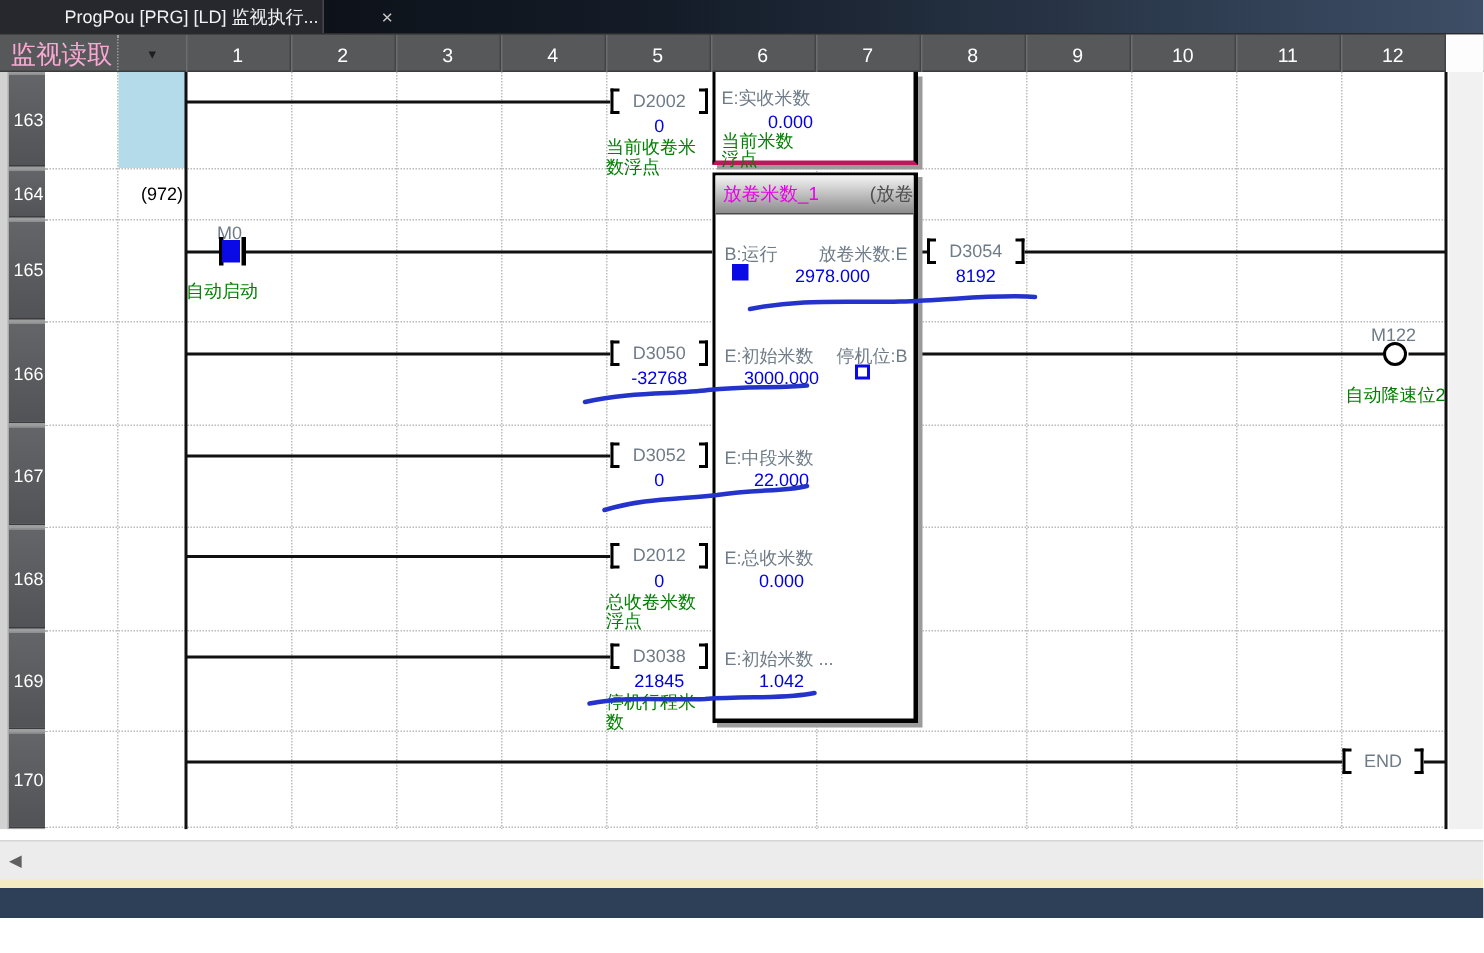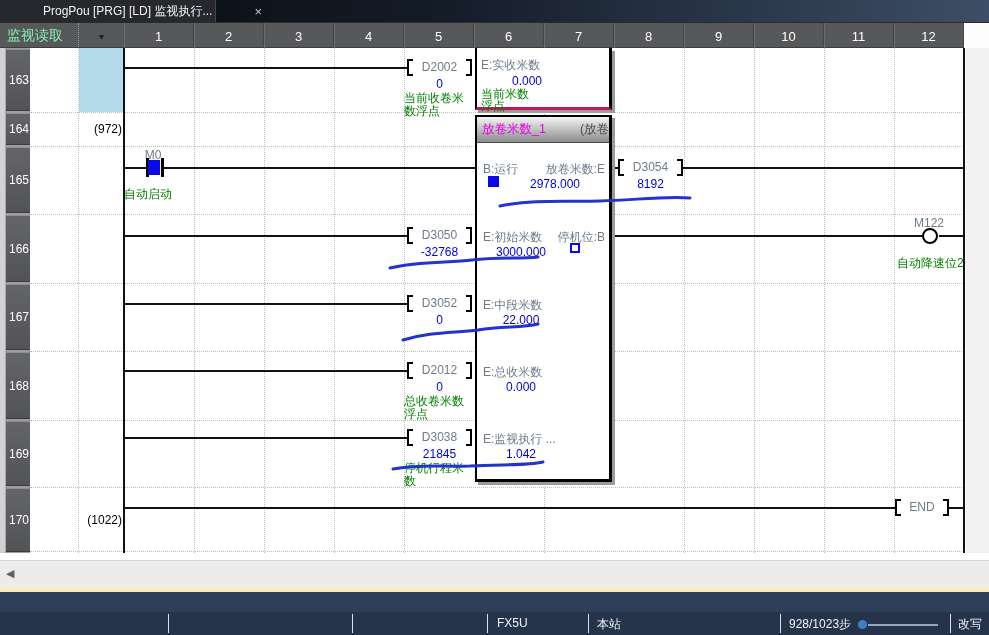--- a/index.html
+++ b/index.html
@@ -13,21 +13,21 @@
          border-right:1px solid #44464c; display:flex; align-items:center; padding:0 6px;gap:32px; }
   .tabtitle { color:#f2f2f2; font-size:12px; white-space:nowrap; margin-left:5px; }
   .tabclose { color:#c8c8c8; font-size:13px; margin-left:10px; cursor:default; }
 
   
   .colheader { position:absolute; left:0; top:22px; width:989px; height:26px;
                background:#57585a; border-top:1px solid #2b2b2b; border-bottom:1px solid #3c3c3e; }
   .hcell { position:absolute; top:0; height:26px; color:#fff; font-size:13px;
            display:flex; align-items:center; justify-content:center;
            border-right:1px solid #434446; box-shadow:inset 1px 0 0 #6b6c6e; }
-  .moncell { position:absolute; left:0; top:0; width:78px; height:26px; color:#86efac; font-size:14px;
+  .moncell { position:absolute; left:0; top:0; width:78px; height:26px; color:#f9a8d4; font-size:17px;
              display:flex; align-items:center; padding-left:7px; }
   .mondd { position:absolute; left:78px; top:0; width:46px; height:26px;
            border-left:1px dotted #9a9a9a; display:flex; align-items:center; justify-content:center;
            color:#1e1e1e; font-size:10px; }
   .hdrfill { position:absolute; left:964px; top:0; width:25px; height:26px; background:#fdfdfd; }
 
   
   .ladder { position:absolute; left:0; top:48px; width:989px; height:505px; background:#fff; overflow:hidden; }
   .leftstrip { position:absolute; left:0; top:0; width:6px; height:505px; background:#d2d2d2; border-right:1px solid #a9a9a9; }
   .gutback { position:absolute; left:6px; top:0; width:24px; height:505px; background:#9c9d9f; }
@@ -148,21 +148,20 @@
     <div class="gutback"></div>
     <div class="gut" style="top:1px;height:62px">163</div>
     <div class="gut" style="top:65px;height:32px">164</div>
     <div class="gut" style="top:99px;height:66px">165</div>
     <div class="gut" style="top:167px;height:67px">166</div>
     <div class="gut" style="top:236px;height:66px">167</div>
     <div class="gut" style="top:304px;height:67px">168</div>
     <div class="gut" style="top:373px;height:65px">169</div>
     <div class="gut" style="top:440px;height:64px">170</div>
     <div class="step" style="top:65px;height:32px">(972)</div>
-    <div class="step" style="top:440px;height:64px">(1022)</div>
 
     <div class="vrail" style="left:123px"></div>
     <div class="vrail" style="left:963px"></div>
     <div class="rightfill"></div>
 
     <div class="hline" style="left:124px;top:19px;width:283px"></div>
     <div class="hline" style="left:124px;top:119px;width:22px"></div>
     <div class="hline" style="left:164px;top:119px;width:311px"></div>
     <div class="hline" style="left:612px;top:119px;width:6px"></div>
     <div class="hline" style="left:681px;top:119px;width:283px"></div>
@@ -256,47 +255,33 @@
       <div class="val" style="left:6px;top:128px;width:76px">3000.000</div>
       <div class="pin pout" style="right:4px;top:113px;width:100px">停机位:B</div>
       <div class="sqoff" style="left:93px;top:126px;width:10px;height:10px"></div>
 
       <div class="pin" style="left:6px;top:181px">E:中段米数</div>
       <div class="val" style="left:6px;top:196px;width:76px">22.000</div>
 
       <div class="pin" style="left:6px;top:248px">E:总收米数</div>
       <div class="val" style="left:6px;top:263px;width:76px">0.000</div>
 
-      <div class="pin" style="left:6px;top:315px">E:监视执行 ...</div>
+      <div class="pin" style="left:6px;top:315px">E:初始米数 ...</div>
       <div class="val" style="left:6px;top:330px;width:76px">1.042</div>
     </div>
 
     <svg class="anno" width="989" height="505" viewBox="0 0 989 505">
       <path d="M500,158 C535,151 565,154 600,153 C635,152 665,148 690,150"></path>
       <path d="M390,220 C420,213 450,215 472,212 C500,209 520,211 538,209"></path>
       <path d="M403,292 C430,284 452,285 478,282 C505,278 522,280 538,276"></path>
       <path d="M393,421 C420,416 442,419 470,418 C500,416 525,418 543,414"></path>
     </svg>
   </div>
 
   <div class="gapwhite"></div>
   <div class="hscroll">
     <span class="scrollarrow">◀</span>
   </div>
   <div class="ystrip"></div>
   <div class="navband"></div>
 
-  <div class="statusbar">
-    <div class="sbsep" style="left:168px"></div>
-    <div class="sbsep" style="left:352px"></div>
-    <div class="sbsep" style="left:487px"></div>
-    <div class="sbtext" style="left:497px">FX5U</div>
-    <div class="sbsep" style="left:588px"></div>
-    <div class="sbtext" style="left:597px">本站</div>
-    <div class="sbsep" style="left:780px"></div>
-    <div class="sbtext" style="left:789px">928/1023步</div>
-    <div class="sbknob" style="left:858px"></div>
-    <div class="sbtrack" style="left:868px;width:70px"></div>
-    <div class="sbsep" style="left:950px"></div>
-    <div class="sbtext" style="left:958px">改写</div>
-  </div>
 
 </div>
 
 </body></html>

